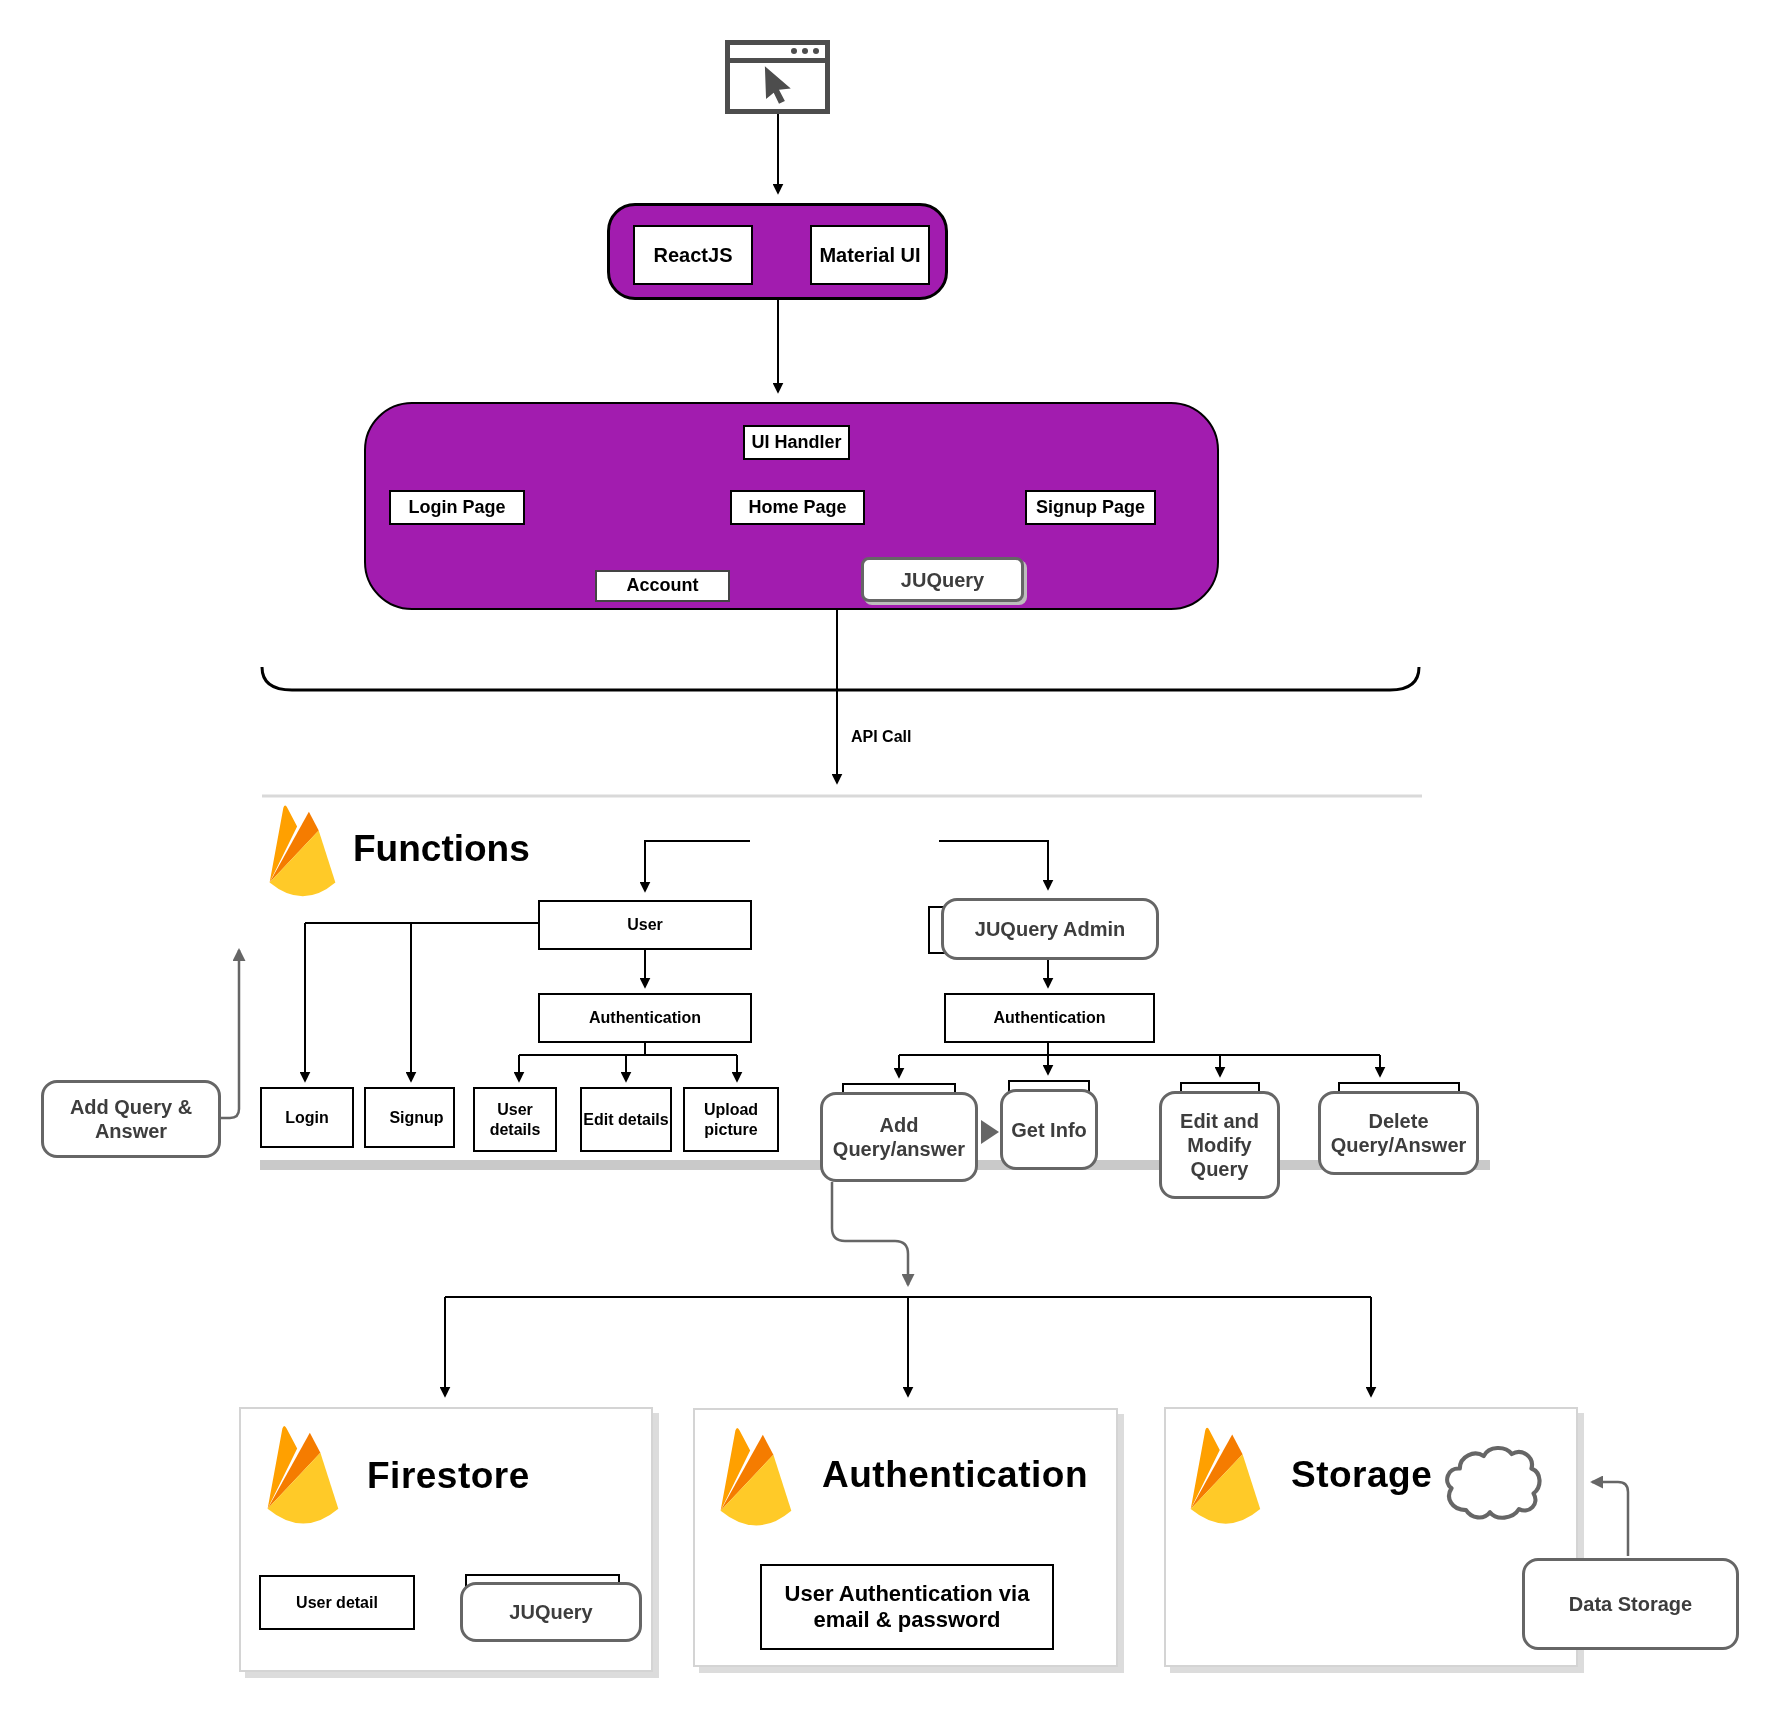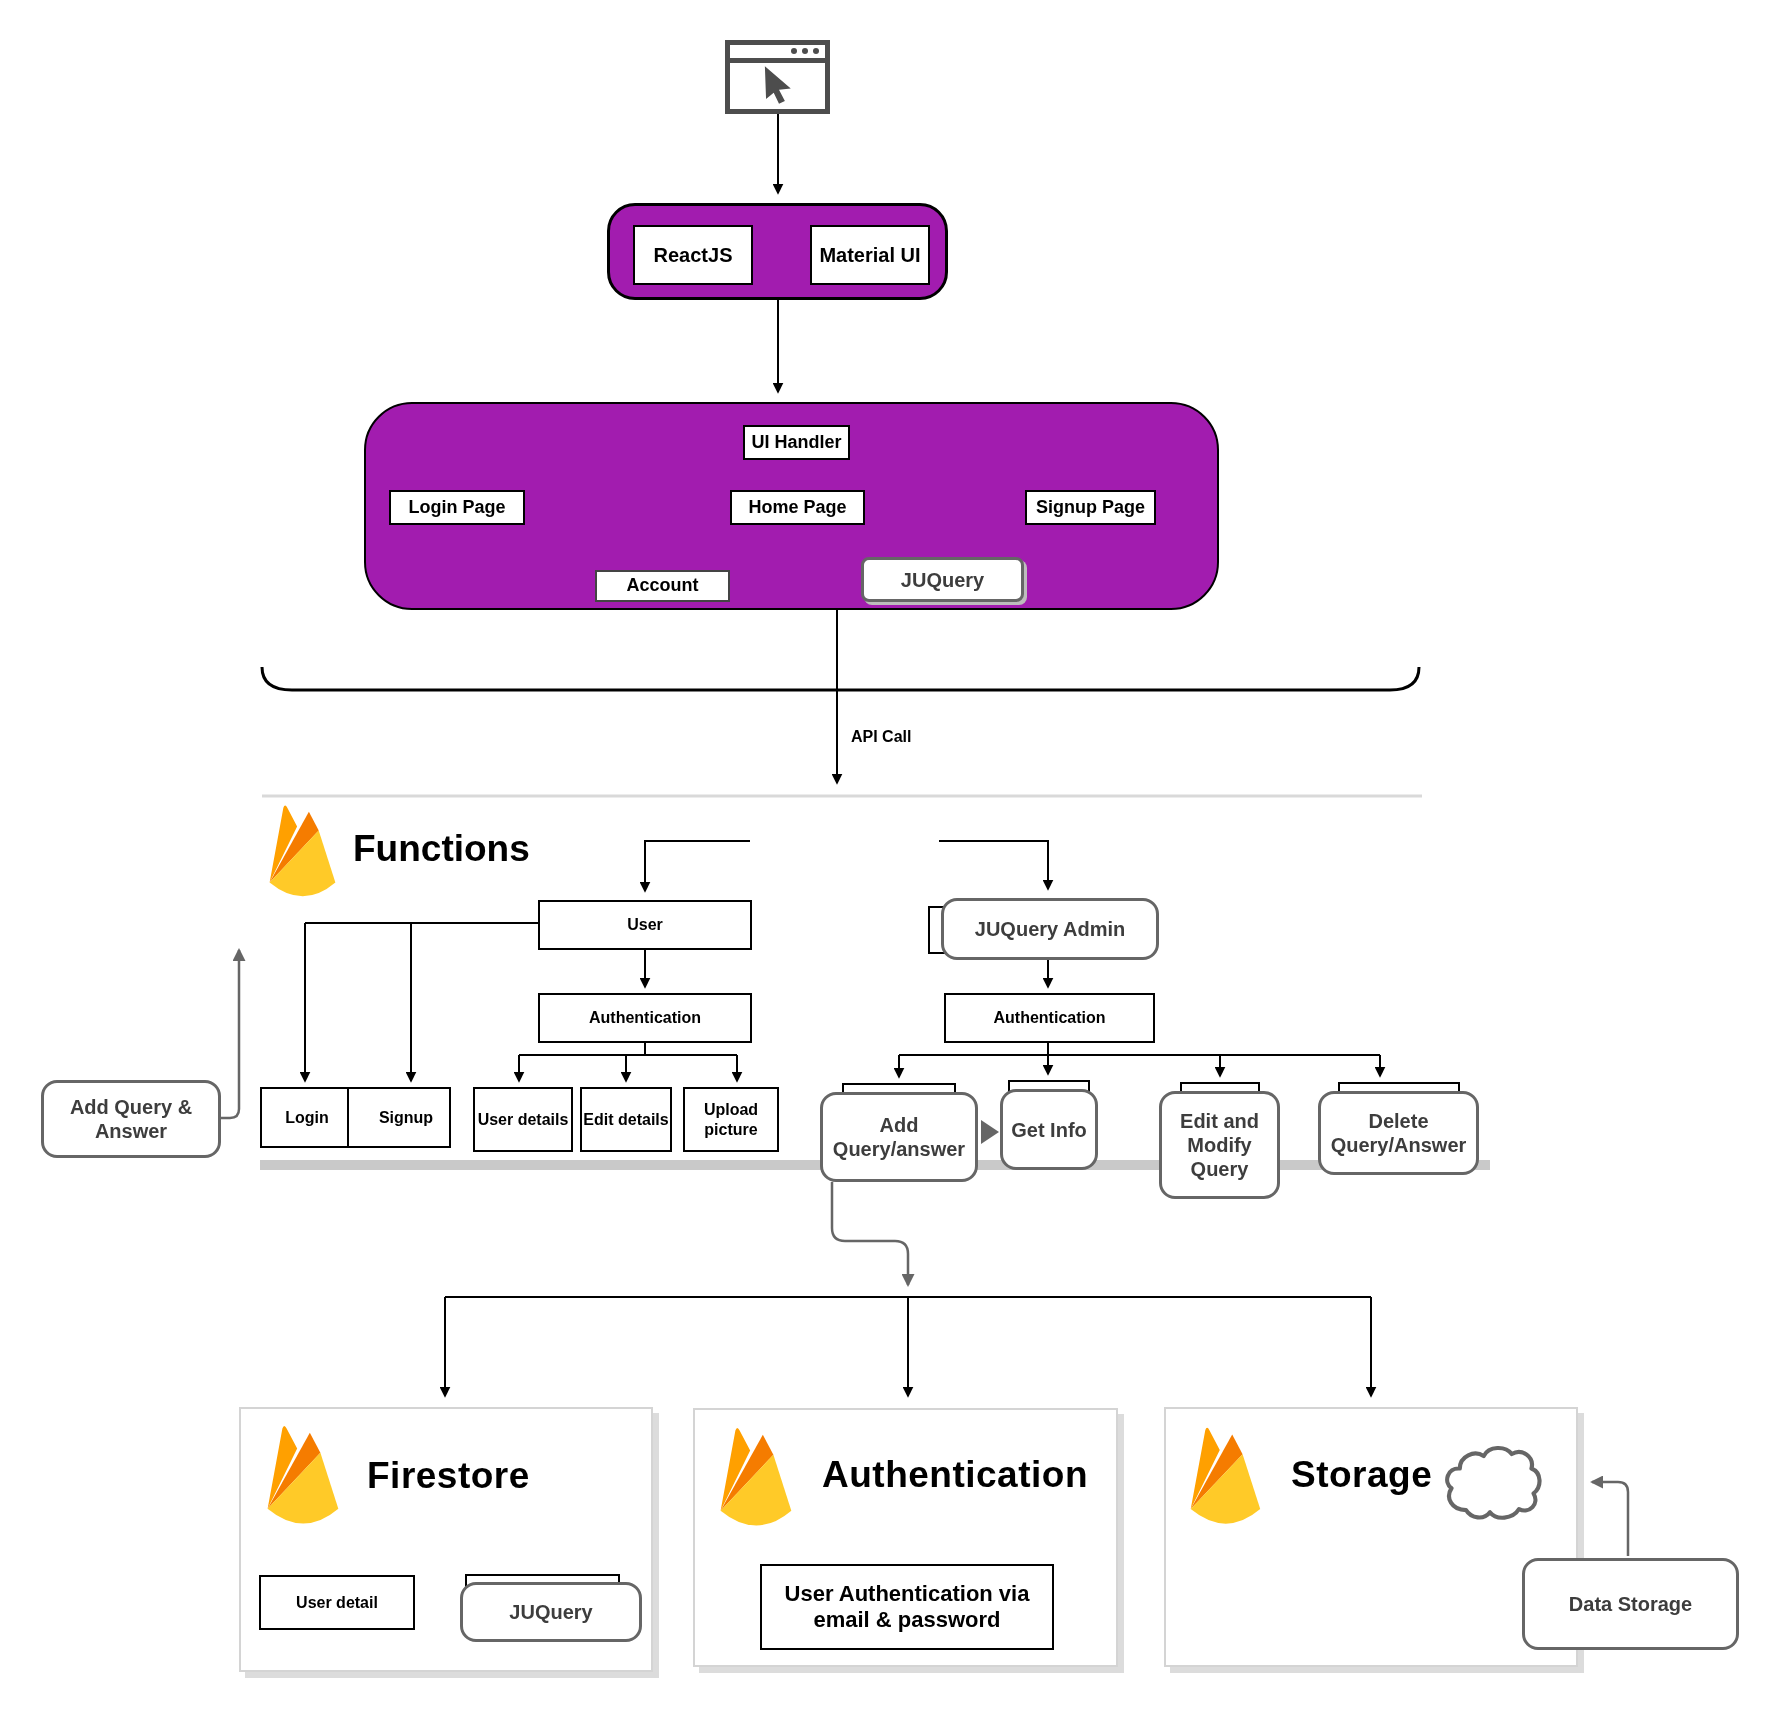--- a/index.html
+++ b/index.html
@@ -158,24 +158,24 @@
     </div>
   <div class="node sq fs24" style="left:944px;top:993px;width:211px;height:50px;">
       <span>Authentication</span>
     </div>
 
   <div class="bar" style="left:260px;top:1160px;width:1230px;height:10px;"></div>
 
   <div class="node sq fs17" style="left:260px;top:1087px;width:94px;height:61px;">
       <span>Login</span>
     </div>
-  <div class="node sq fs17" style="left:347px;top:1087px;width:104px;height:61px;padding-left:14px;">
+  <div class="node sq fs17" style="left:364px;top:1087px;width:91px;height:61px;padding-left:14px;">
       <span>Signup</span>
     </div>
-  <div class="node sq fs17" style="left:473px;top:1087px;width:100px;height:65px;">
+  <div class="node sq fs17" style="left:473px;top:1087px;width:84px;height:65px;">
       <span>User details</span>
     </div>
   <div class="node sq fs17" style="left:580px;top:1087px;width:92px;height:65px;">
       <span>Edit details</span>
     </div>
   <div class="node sq fs17" style="left:683px;top:1087px;width:96px;height:65px;">
       <span>Upload picture</span>
     </div>
 
   <div class="node rd fs20" style="left:41px;top:1080px;width:180px;height:78px;">

